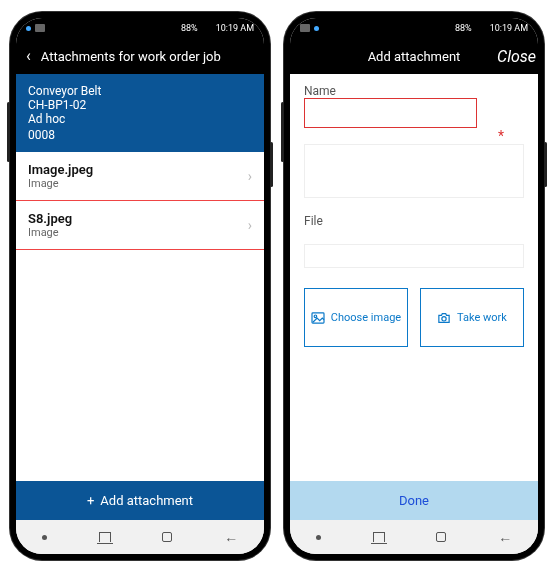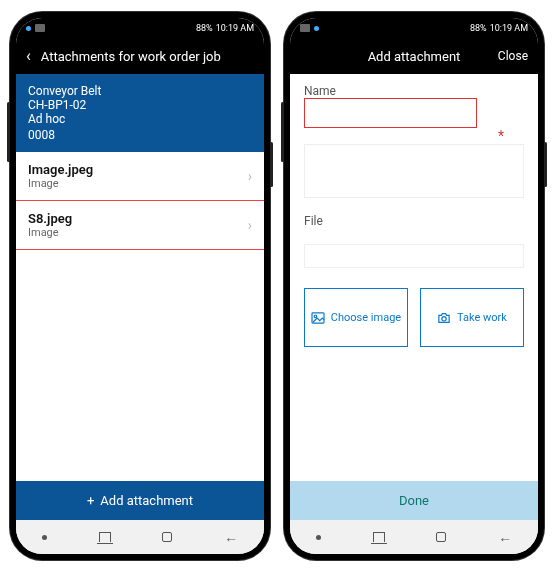--- a/index.html
+++ b/index.html
@@ -45,43 +45,44 @@
     height: 20px;
     background: #000;
     color: #fff;
     display: flex;
     align-items: center;
     justify-content: space-between;
     padding: 0 10px;
     font-size: 9px;
   }
   .status-left { display: flex; gap: 4px; align-items: center; }
-  .status-right { display: flex; gap: 3px; align-items: flex-start; }
+  .status-right { display: flex; gap: 18px; align-items: flex-start; }
   .status-dot { width: 5px; height: 5px; border-radius: 50%; background: #4af; }
   .status-ind { width: 10px; height: 8px; background: #ccc; border-radius: 1px; opacity: 0.5; }
   .app-bar {
     height: 36px;
     background: #000;
     color: #fff;
     display: flex;
     align-items: center;
     padding: 0 10px;
     font-size: 13px;
     position: relative;
   }
   .app-bar .back {
     margin-right: 10px;
     font-size: 16px;
     line-height: 1;
   }
   .app-bar.center { justify-content: center; }
   .app-bar .close {
     position: absolute;
-    right: 10px;
-    font-size: 12px;
+    right: 2px;
+    font-size: 16px;
+    font-style: italic;
   }
   .sub-header {
     background: #0b5596;
     color: #fff;
     padding: 10px 12px;
     font-size: 12px;
   }
   .sub-header-row {
     display: flex;
     justify-content: space-between;
@@ -108,21 +109,21 @@
     text-align: center;
     padding: 12px;
     font-size: 13px;
     display: flex;
     align-items: center;
     justify-content: center;
     gap: 6px;
   }
   .bottom-btn.light {
     background: #b3d9ef;
-    color: #0f766e;
+    color: #1d4ed8;
   }
   .nav-bar {
     height: 34px;
     background: #f1f1f1;
     display: flex;
     justify-content: space-around;
     align-items: center;
     color: #555;
     font-size: 14px;
   }

